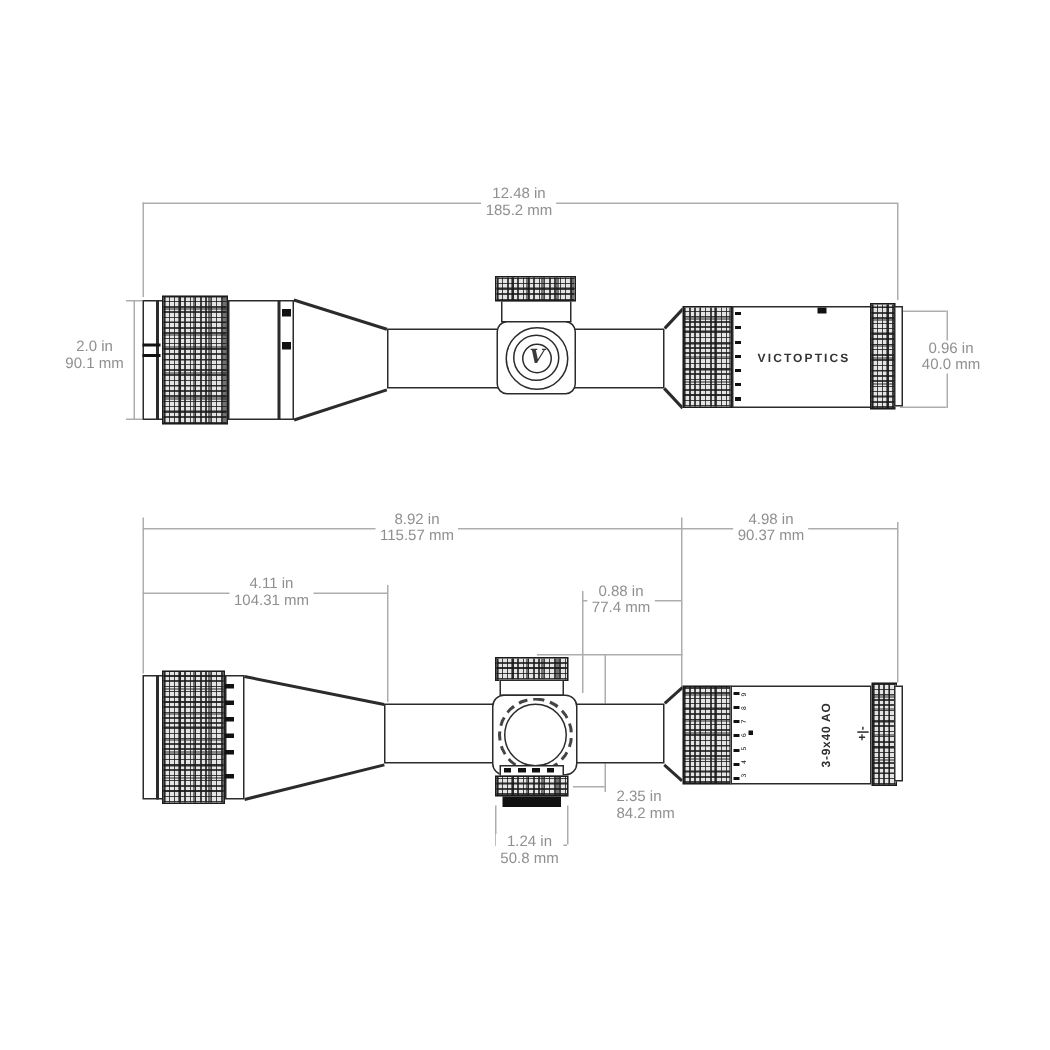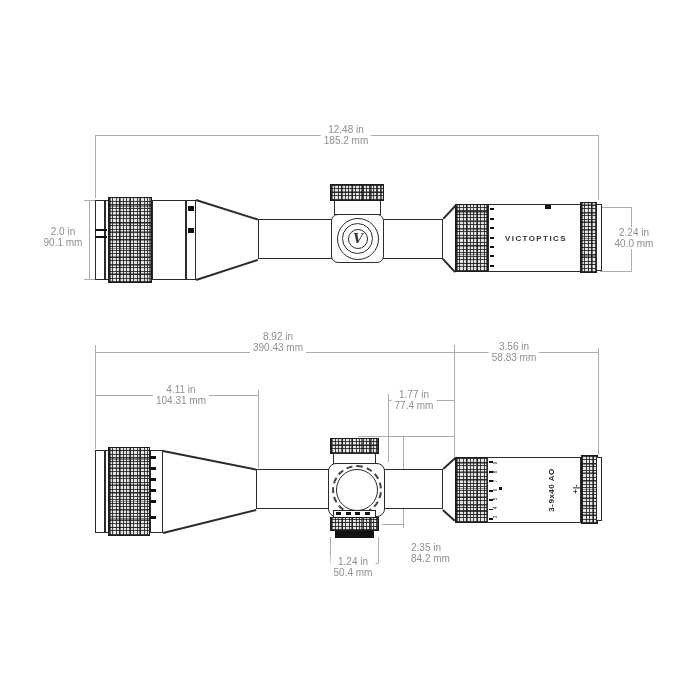--- a/index.html
+++ b/index.html
@@ -76,21 +76,21 @@
     <div class="dh" style="left:84px;top:279px;width:11px;"></div>
     <div class="dimlabel" style="left:63px;top:226px;">
       <span>2.0 in</span>
       <span>90.1 mm</span>
     </div>
 
     <div class="dh" style="left:600px;top:207px;width:31px;"></div>
     <div class="dh" style="left:600px;top:271px;width:31px;"></div>
     <div class="dv" style="left:631px;top:207px;height:65px;"></div>
     <div class="dimlabel" style="left:634px;top:227px;">
-      <span>2.24 in</span>
+      <span>0.96 in</span>
       <span>40.0 mm</span>
     </div>
 
     <div class="ol" style="left:95px;top:200px;width:14px;height:80px;"></div>
     <div class="vln" style="left:104px;top:200px;height:80px;"></div>
     <div class="mark" style="left:95px;top:229px;width:12px;height:1.5px;"></div>
     <div class="mark" style="left:95px;top:236px;width:12px;height:1.5px;"></div>
     <div class="knurl" style="left:108px;top:197px;width:44px;height:86px;"></div>
     <div class="ol" style="left:152px;top:200px;width:44px;height:80px;"></div>
     <div class="vln" style="left:185px;top:200px;height:80px;"></div>
@@ -113,63 +113,63 @@
     <div class="ticks-v" style="left:490px;top:208px;height:60px;"></div>
     <div class="mark" style="left:545px;top:205px;width:6px;height:4px;"></div>
     <div class="brand" style="left:536px;top:234px;">VICTOPTICS</div>
     <div class="knurl" style="left:580px;top:202px;width:17px;height:71px;"></div>
     <div class="ol" style="left:596px;top:204px;width:6px;height:67px;"></div>
   </div>
 
   <div>
 
     <div class="dh" style="left:95px;top:352px;width:359px;"></div>
-    <div class="dimlabel" style="left:278px;top:331px;align-items:center;">
+    <div class="dimlabel" style="left:278px;top:341px;align-items:center;">
       <span>8.92 in</span>
-      <span>390.43 mm</span>
+      <span>115.57 mm</span>
     </div>
 
     <div class="dh" style="left:454px;top:352px;width:144px;"></div>
     <div class="dimlabel" style="left:514px;top:341px;">
-      <span>3.56 in</span>
-      <span>58.83 mm</span>
+      <span>4.98 in</span>
+      <span>90.37 mm</span>
     </div>
 
     <div class="dh" style="left:95px;top:395px;width:163px;"></div>
     <div class="dimlabel" style="left:181px;top:384px;">
       <span>4.11 in</span>
       <span>104.31 mm</span>
     </div>
 
     <div class="dh" style="left:388px;top:400px;width:66px;"></div>
     <div class="dimlabel" style="left:414px;top:389px;">
-      <span>1.77 in</span>
+      <span>0.88 in</span>
       <span>77.4 mm</span>
     </div>
 
     <div class="dv" style="left:95px;top:345px;height:104px;"></div>
     <div class="dv" style="left:454px;top:345px;height:115px;"></div>
     <div class="dv" style="left:598px;top:348px;height:107px;"></div>
     <div class="dv" style="left:258px;top:390px;height:78px;"></div>
     <div class="dv" style="left:388px;top:394px;height:68px;"></div>
 
     <div class="dh" style="left:358px;top:436px;width:97px;"></div>
     <div class="dv" style="left:403px;top:436px;height:92px;"></div>
     <div class="dh" style="left:382px;top:524px;width:21px;"></div>
-    <div class="dimlabel noshift" style="left:408px;top:542px;">
+    <div class="dimlabel noshift" style="left:408px;top:526px;">
       <span>2.35 in</span>
       <span>84.2 mm</span>
     </div>
 
     <div class="dv" style="left:330px;top:537px;height:26px;"></div>
     <div class="dv" style="left:378px;top:537px;height:26px;"></div>
     <div class="dh" style="left:330px;top:563px;width:48px;"></div>
     <div class="dimlabel" style="left:353px;top:556px;justify-content:flex-end;">
       <span>1.24 in</span>
-      <span>50.4 mm</span>
+      <span>50.8 mm</span>
     </div>
 
     <div class="ol" style="left:95px;top:450px;width:14px;height:83px;"></div>
     <div class="vln" style="left:104px;top:450px;height:83px;"></div>
     <div class="knurl" style="left:108px;top:447px;width:42px;height:89px;"></div>
     <div class="ol" style="left:150px;top:450px;width:13px;height:83px;"></div>
     <div class="mark" style="left:150px;top:456px;width:6px;height:2.5px;"></div>
     <div class="mark" style="left:150px;top:467px;width:6px;height:2.5px;"></div>
     <div class="mark" style="left:150px;top:478px;width:6px;height:2.5px;"></div>
     <div class="mark" style="left:150px;top:489px;width:6px;height:2.5px;"></div>

